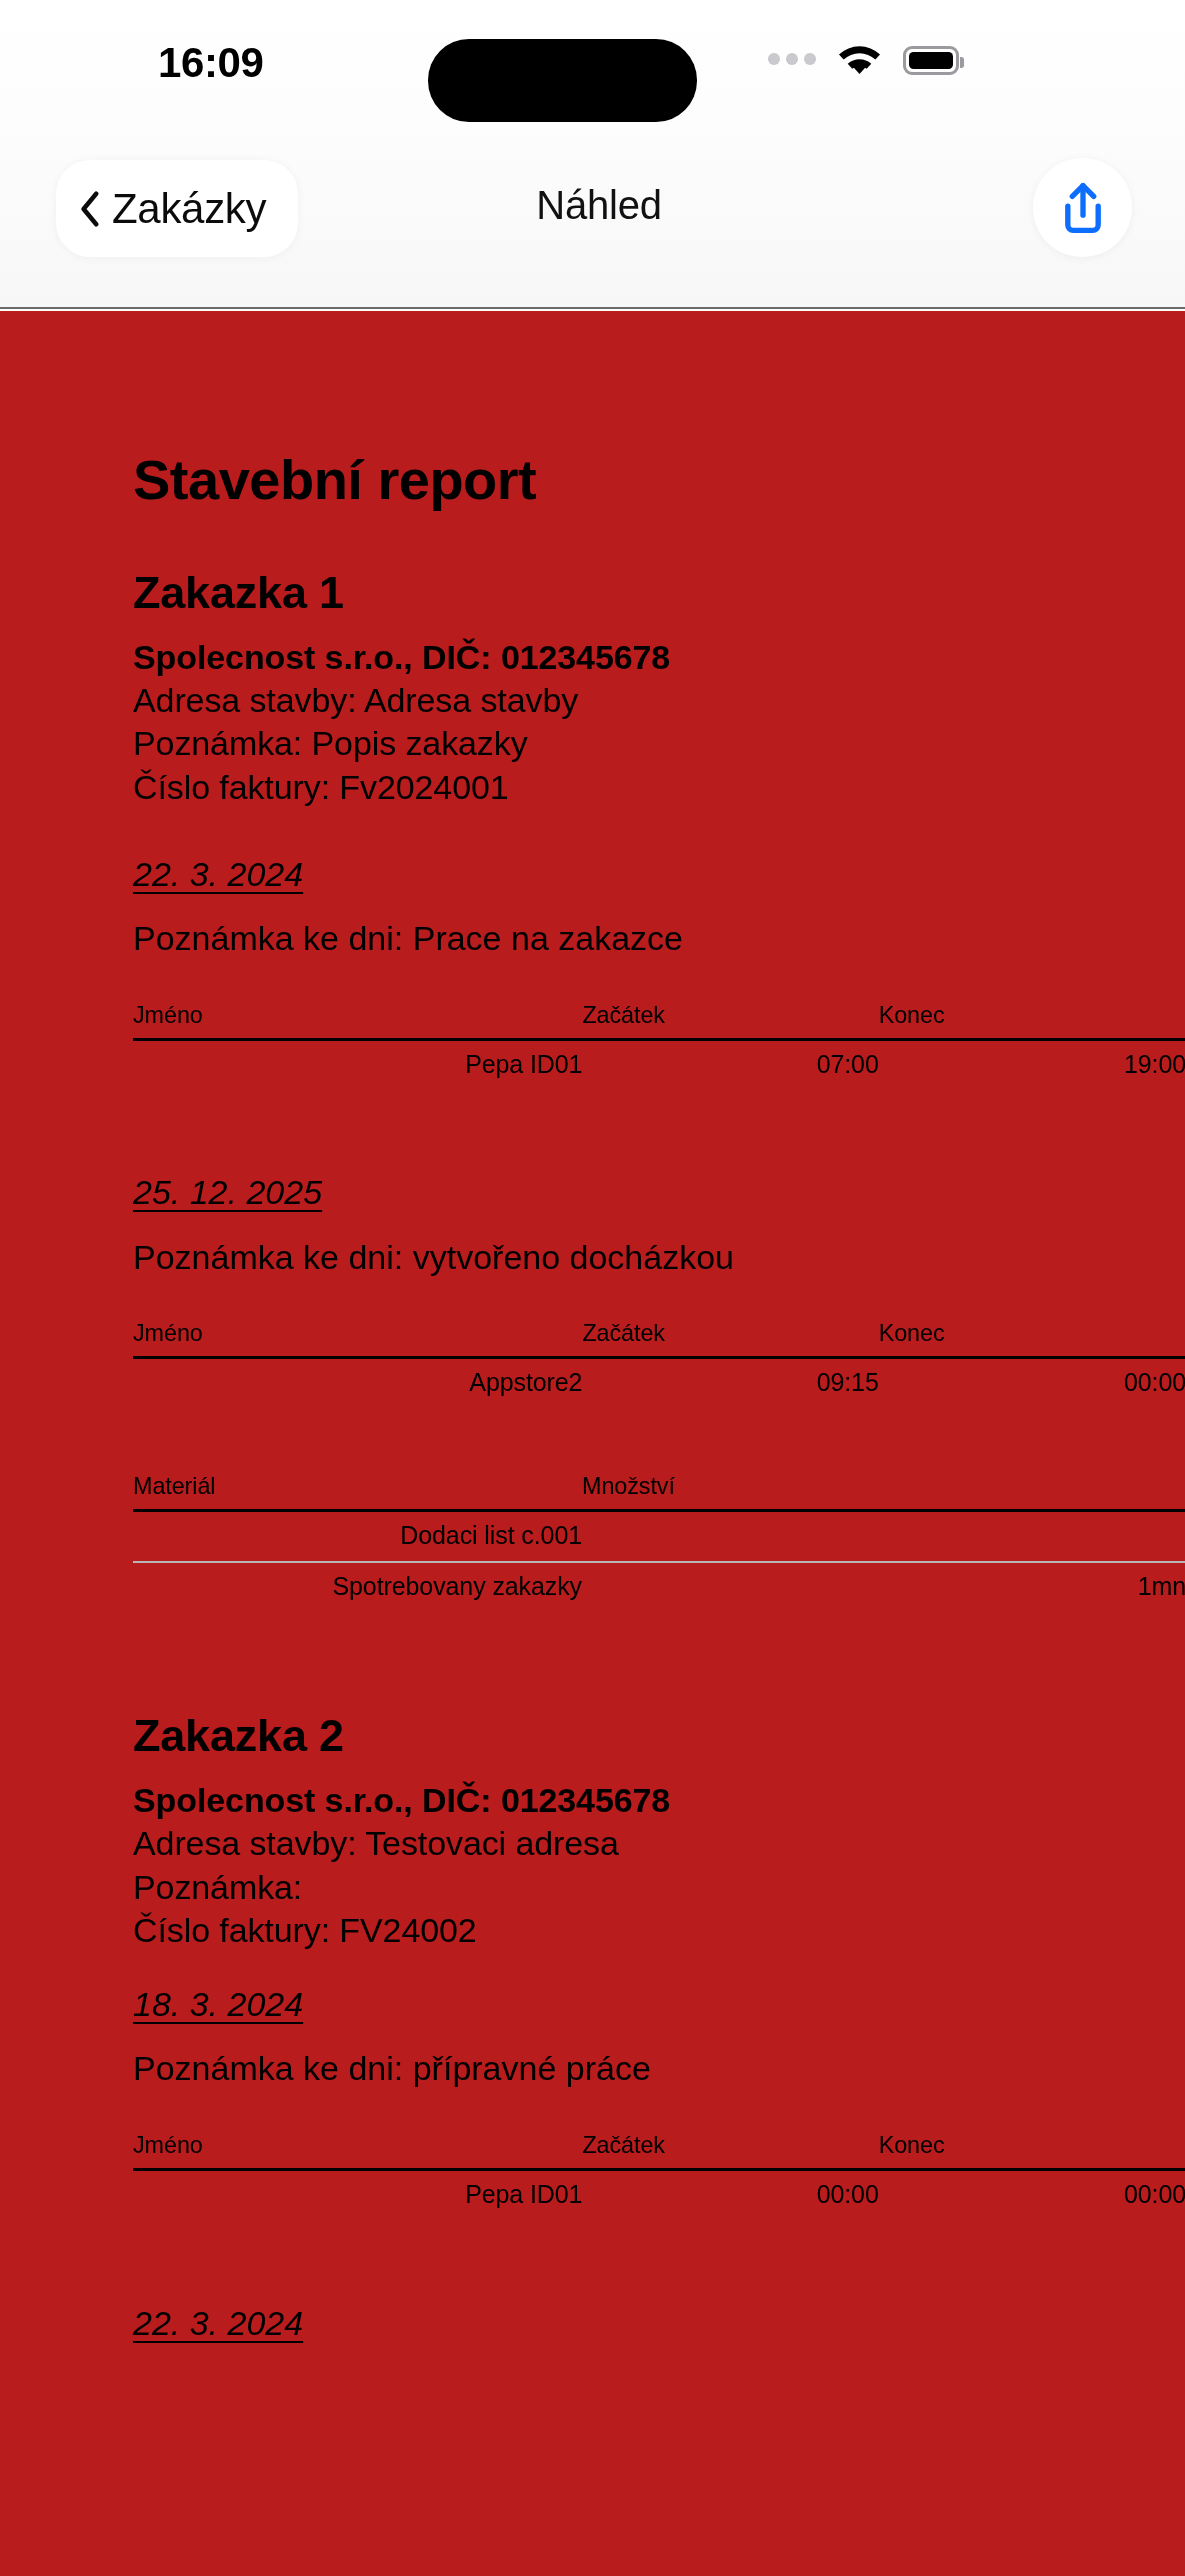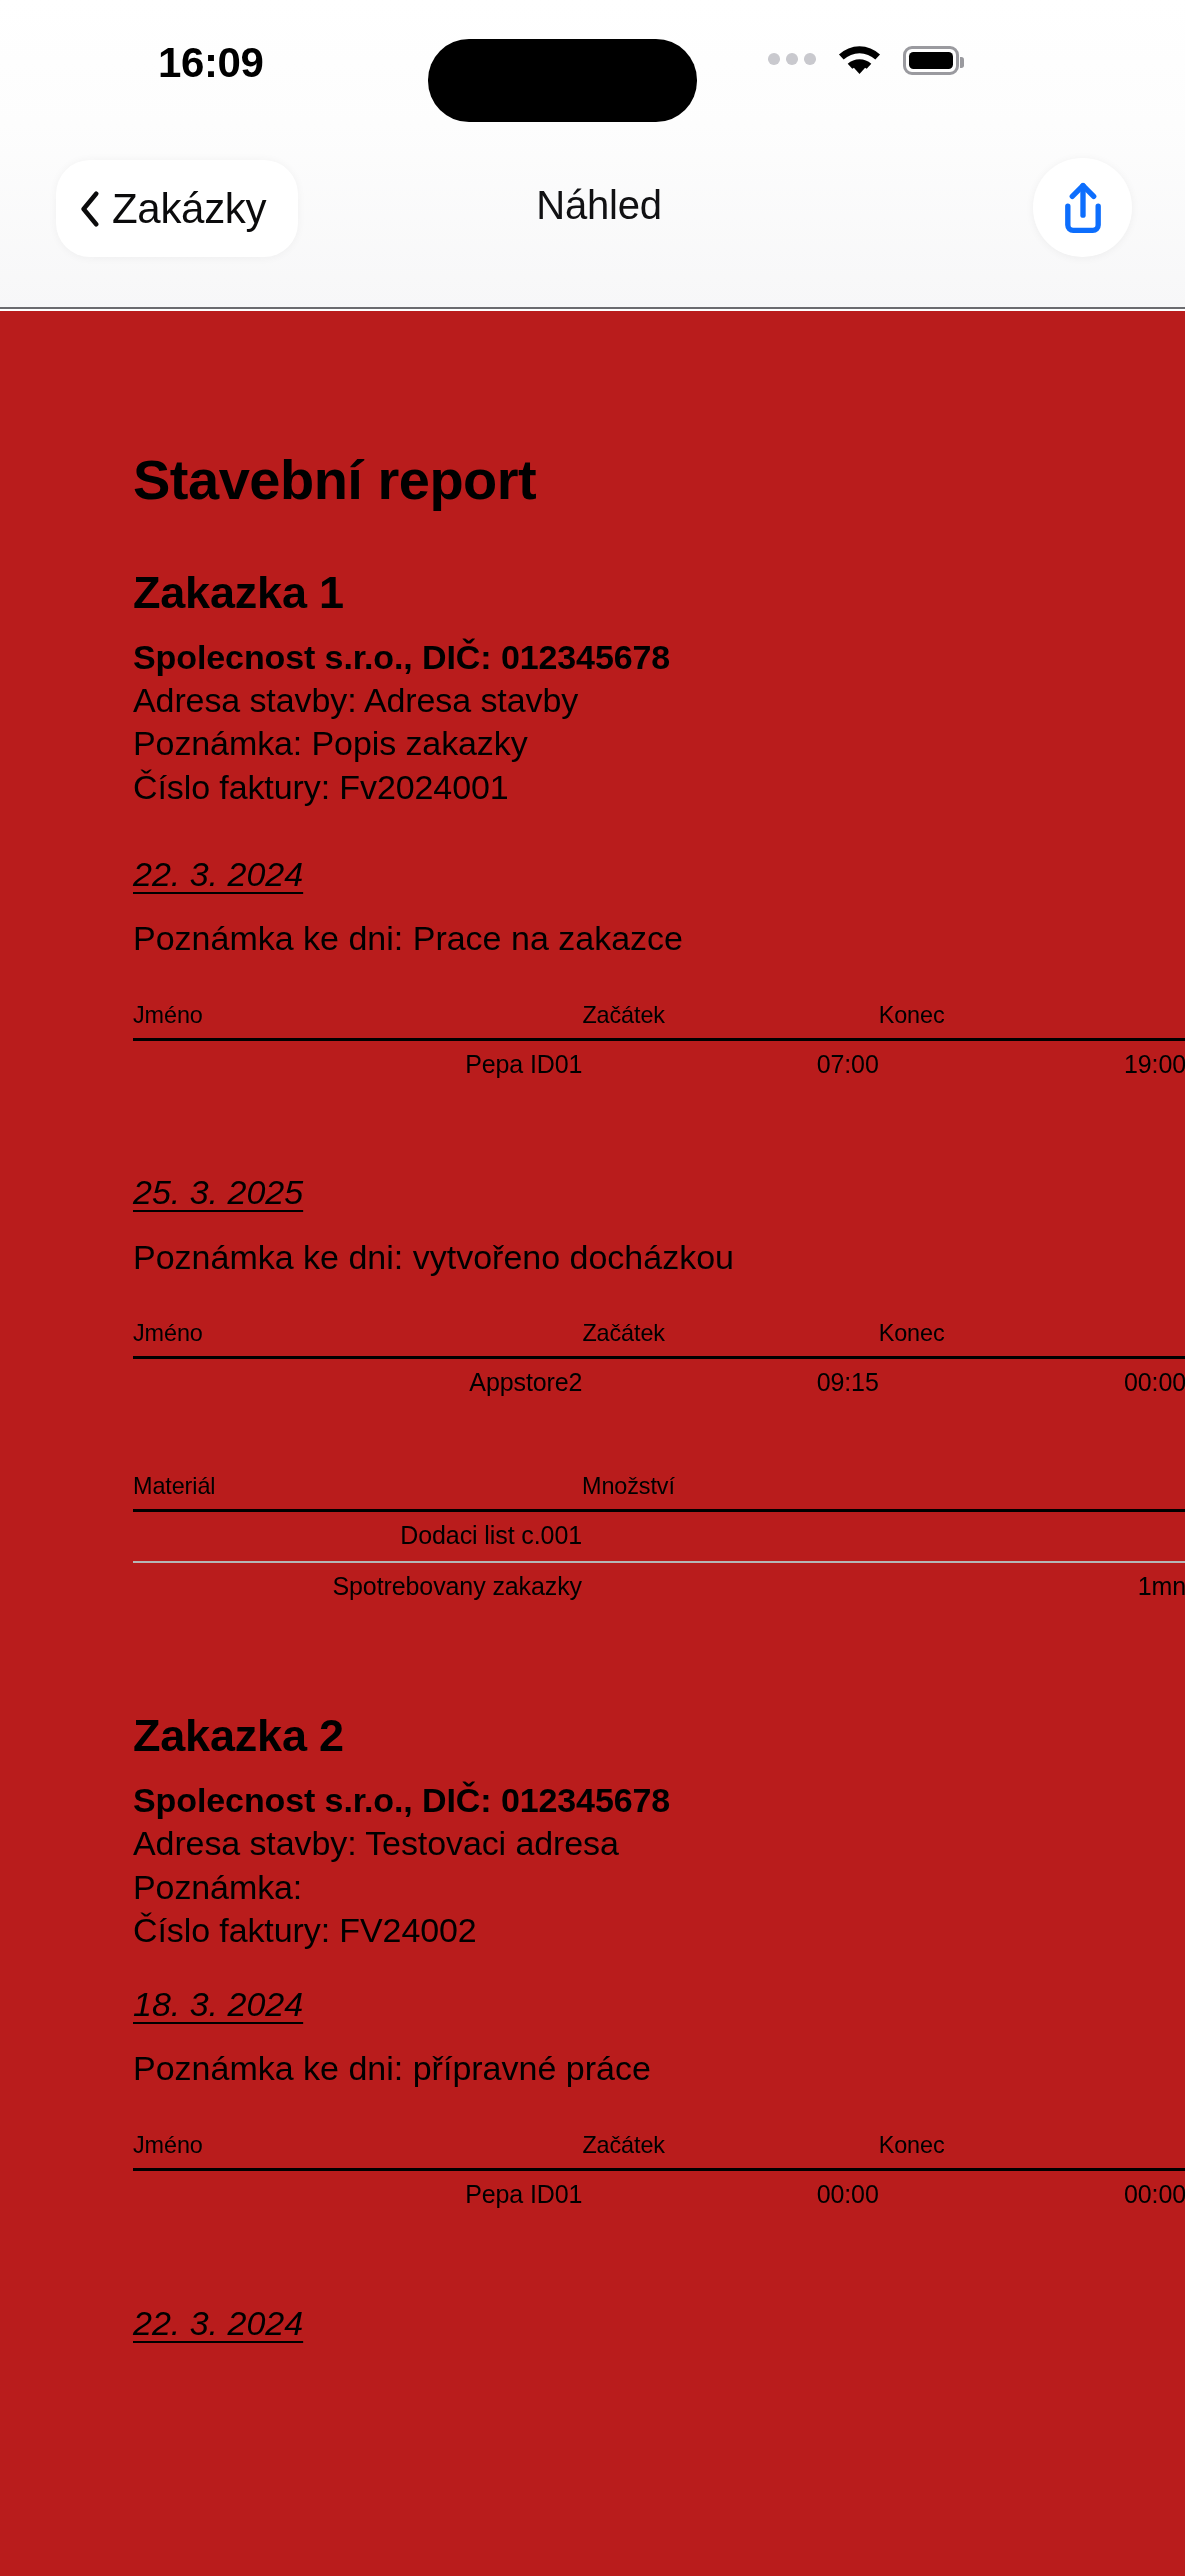--- a/index.html
+++ b/index.html
@@ -347,21 +347,21 @@
             <tr>
               <td class="c-name">Pepa ID01</td>
               <td class="c-start">07:00</td>
               <td class="c-end">19:00</td>
             </tr>
           </tbody>
         </table>
       </div>
 
       <div style="margin-top:83px;">
-        <span class="day-date">25. 3. 2025</span>
+        <span class="day-date">25. 12. 2025</span>
         <div class="day-note" style="margin-top:23.4px;">Poznámka ke dni: vytvořeno docházkou</div>
 
         <table class="rpt" style="margin-top:43px;">
           <thead>
             <tr>
               <th class="c-name">Jméno</th>
               <th class="c-start">Začátek</th>
               <th class="c-end">Konec</th>
             </tr>
           </thead>

